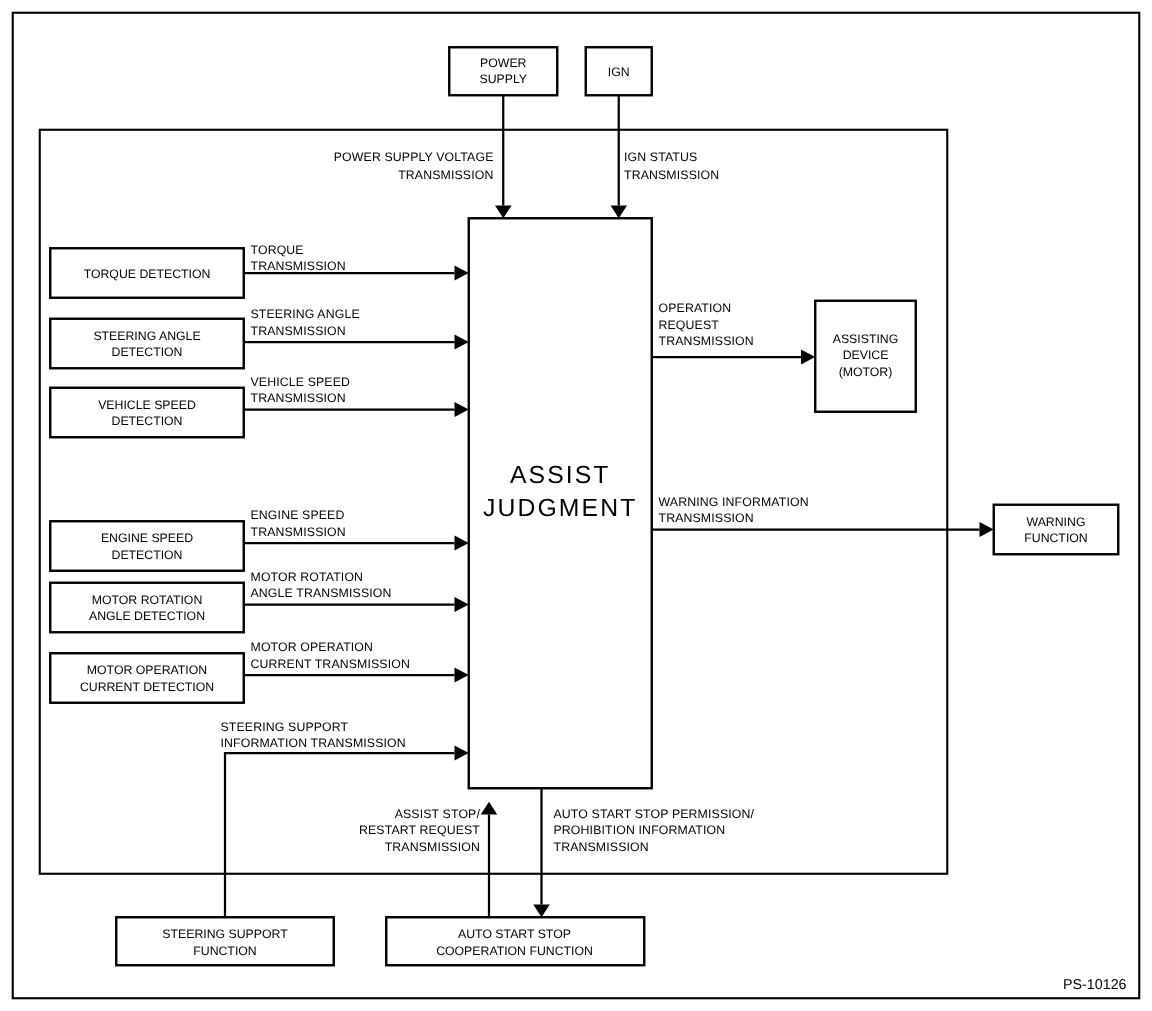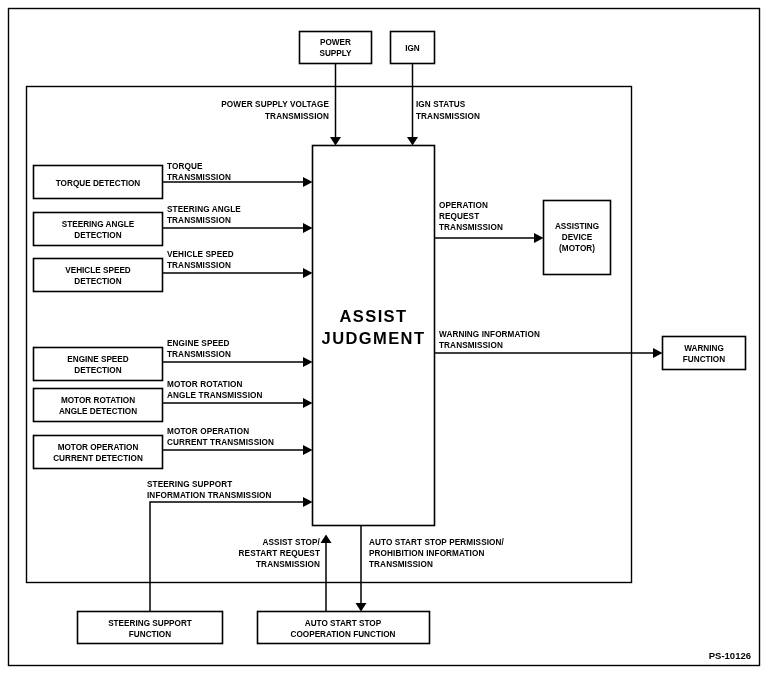--- a/index.html
+++ b/index.html
@@ -1,18 +1,18 @@
 <!DOCTYPE html>
 <html><head>
 <meta charset="utf-8">
 <style>
   html,body{margin:0;padding:0;background:#ffffff;}
   body{width:768px;height:674px;overflow:hidden;
        font-family:"Liberation Sans","DejaVu Sans",sans-serif;}
-  #diagram-root{position:relative;width:768px;height:674px;font-weight:bold;}
+  #diagram-root{position:relative;width:768px;height:674px;}
   svg{display:block;}
   .box-fill{fill:#ffffff;stroke:#000000;stroke-width:1.6;}
   .page-frame{fill:none;stroke:#000000;stroke-width:1.4;}
   .group-frame{fill:none;stroke:#000000;stroke-width:1.4;}
   .ln{stroke:#000000;stroke-width:1.5;fill:none;}
   .ar{fill:#000000;stroke:none;}
   .lbl{font-size:8.2px;fill:#000000;letter-spacing:0.1px;}
   .lbl-box{font-size:8.2px;fill:#000000;text-anchor:middle;}
   .lbl-title{font-size:16.5px;fill:#000000;text-anchor:middle;letter-spacing:1.4px;}
   .lbl-foot{font-size:9.5px;fill:#000000;text-anchor:end;}

